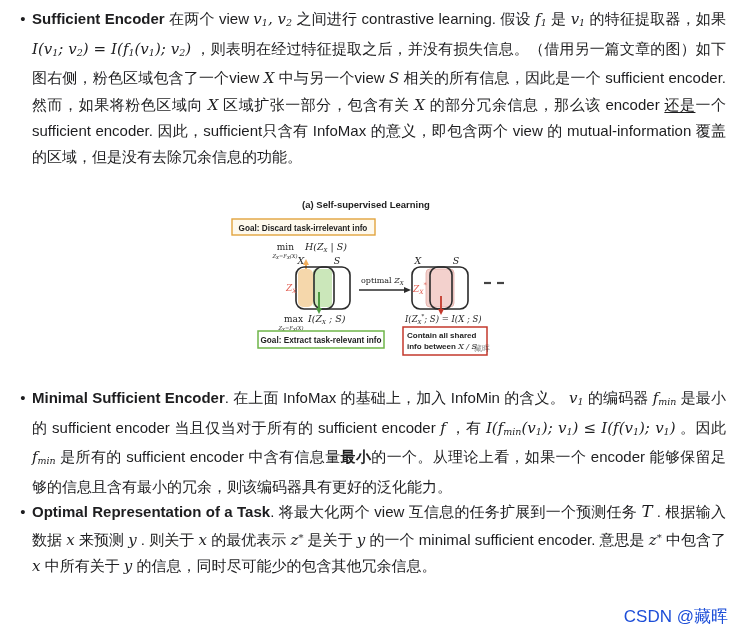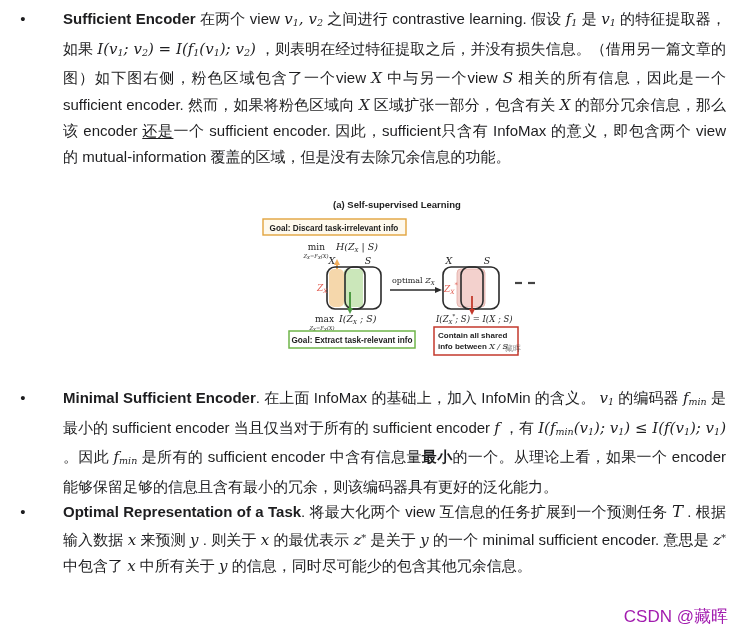--- a/index.html
+++ b/index.html
@@ -1,36 +1,36 @@
 <!DOCTYPE html>
 <html><head>
 <meta charset="utf-8">
 <style>
   html,body{margin:0;padding:0;background:#fff;}
   .page{width:738px;height:634px;position:relative;overflow:hidden;background:#fff;
         font-family:"Liberation Sans","DejaVu Sans",sans-serif;color:#1d1d1f;box-sizing:border-box;}
   .content{padding:6px 12px 0 14px;}
   .li{display:flex;}
   .li-bullet{flex:0 0 18px;font-size:15px;line-height:25.5px;text-align:center;color:#1d1d1f;}
-  .li-body{flex:1;font-size:15px;line-height:25.5px;text-align:justify;margin-left:31px;}
+  .li-body{flex:1;font-size:15px;line-height:25.5px;text-align:justify;}
   .seg-t{}
   .seg-b{font-weight:bold;}
   .seg-m{font-family:"DejaVu Serif",serif;font-style:italic;font-size:15px;}
   .seg-s{font-family:"DejaVu Serif",serif;font-style:italic;font-size:9.5px;vertical-align:-2px;}
   .seg-p{font-family:"DejaVu Serif",serif;font-size:10px;vertical-align:4px;}
   .seg-u{text-decoration:underline;text-underline-offset:2px;}
   .seg-c{font-family:"DejaVu Serif",serif;font-style:italic;font-size:16.5px;}
   .figure{margin:24px 0 20px 196px;width:285px;}
   .figure svg{display:block;filter:blur(0.3px);}
   svg text{font-family:"Liberation Sans","DejaVu Sans",sans-serif;fill:#1e1e1e;}
   .ft-b{font-weight:bold;}
   .serif{font-family:"DejaVu Serif",serif;}
   .serif-it{font-family:"DejaVu Serif",serif;font-style:italic;}
   .red-t{fill:#E05A4E;}
-  .watermark{position:absolute;right:10px;bottom:6px;font-size:17px;color:#a21caf;}
+  .watermark{position:absolute;right:10px;bottom:6px;font-size:17px;color:#1d4ed8;}
 </style>
 </head>
 <body>
 
 <div class="page">
   <div class="content">
 
     <div class="li">
       <div class="li-bullet">•</div>
       <div class="li-body">

